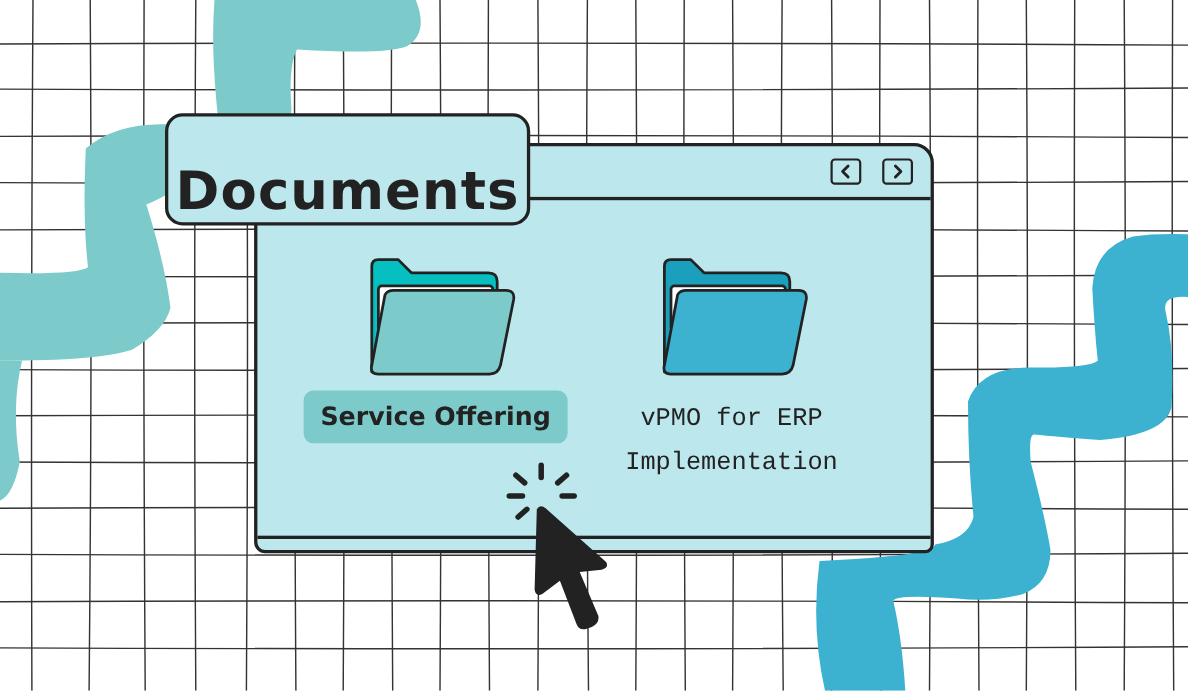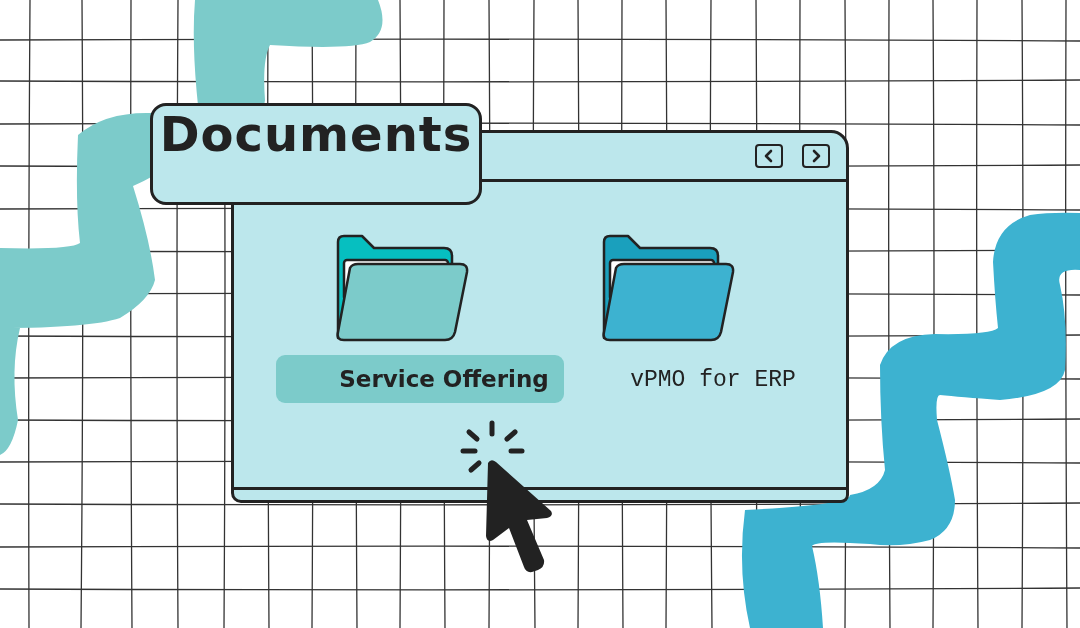--- a/index.html
+++ b/index.html
@@ -4,26 +4,26 @@
 <style>
   html, body { margin:0; padding:0; }
   body { width:1080px; height:628px; overflow:hidden; background:#ffffff; position:relative; font-family:"DejaVu Sans", sans-serif; }
   .bg-svg { position:absolute; left:0; top:0; width:1080px; height:628px; }
   .window { position:absolute; left:231px; top:130px; width:618px; height:373px; background:#bce7ec; border:3px solid #222; border-radius:8px 18px 8px 10px; box-sizing:border-box; }
   .titlebar-line { position:absolute; left:0; right:0; top:46px; height:3px; background:#222; }
   .footer-line { position:absolute; left:0; right:0; bottom:10px; height:3px; background:#222; }
   .nav-btn { position:absolute; top:11px; width:28px; height:24px; border:2.5px solid #222; border-radius:4px; box-sizing:border-box; background:transparent; display:flex; align-items:center; justify-content:center; cursor:pointer; }
   .nav-prev { left:521px; }
   .nav-next { left:568px; }
-  .title-tab { position:absolute; left:150px; top:103px; width:332px; height:102px; background:#bce7ec; border:3px solid #222; border-radius:16px; box-sizing:border-box; display:flex; align-items:flex-start; justify-content:center; }
+  .title-tab { position:absolute; left:150px; top:103px; width:332px; height:102px; background:#bce7ec; border:3px solid #222; border-radius:16px; box-sizing:border-box; display:flex; align-items:flex-end; justify-content:center; }
   .title-text { font-family:"DejaVu Sans", sans-serif; font-weight:bold; font-size:48px; color:#222; letter-spacing:1px; }
   .folder { position:absolute; width:140px; height:110px; cursor:pointer; }
   .folder-1 { left:334px; top:234px; }
   .folder-2 { left:600px; top:234px; }
-  .label { position:absolute; text-align:center; color:#222;padding-left:48px; }
+  .label { position:absolute; text-align:center; color:#222; }
   .label-1 { left:276px; top:355px; width:240px; height:48px; background:#7ccbca; border-radius:9px; font-family:"DejaVu Sans", sans-serif; font-weight:bold; font-size:23px; line-height:48px; }
   .label-2 { left:540px; top:360px; width:250px; font-family:Liberation Mono, monospace; font-size:23px; line-height:40px; }
   .cursor { position:absolute; left:455px; top:418px; width:110px; height:160px; }
 </style>
 </head>
 <body>
 
 <svg class="bg-svg" viewBox="0 0 1080 628">
   <g stroke="#333" stroke-width="1.3" fill="none">
 
@@ -104,20 +104,21 @@
 
 <div class="folder folder-2">
   <svg width="140" height="110" viewBox="0 0 140 110">
     <path d="M4 8 Q4 2 10 2 L28 2 L40 14 L110 14 Q118 14 118 22 L118 70 L4 104 Z" fill="#1aa0bd" stroke="#222" stroke-width="2.5" stroke-linejoin="round"></path>
     <rect x="10" y="26" width="104" height="40" rx="3" fill="#ffffff" stroke="#222" stroke-width="2.5"></rect>
     <path d="M16 34 Q18 30 24 30 L126 30 Q134 30 133 38 L121 98 Q119 106 111 106 L10 106 Q2 106 4 98 Z" fill="#3db2d0" stroke="#222" stroke-width="2.5" stroke-linejoin="round"></path>
   </svg>
 </div>
 <div class="label label-2">
   <div>vPMO for ERP</div>
+  <div>Implementation</div>
 </div>
 
 <svg class="cursor" viewBox="0 0 110 160">
   <g stroke="#222" stroke-width="5" stroke-linecap="round">
     <line x1="37" y1="5" x2="37" y2="16"></line>
     <line x1="14" y1="14" x2="22" y2="21"></line>
     <line x1="60" y1="14" x2="52" y2="21"></line>
     <line x1="8" y1="33" x2="20" y2="33"></line>
     <line x1="56" y1="33" x2="67" y2="33"></line>
     <line x1="16" y1="52" x2="24" y2="45"></line>

